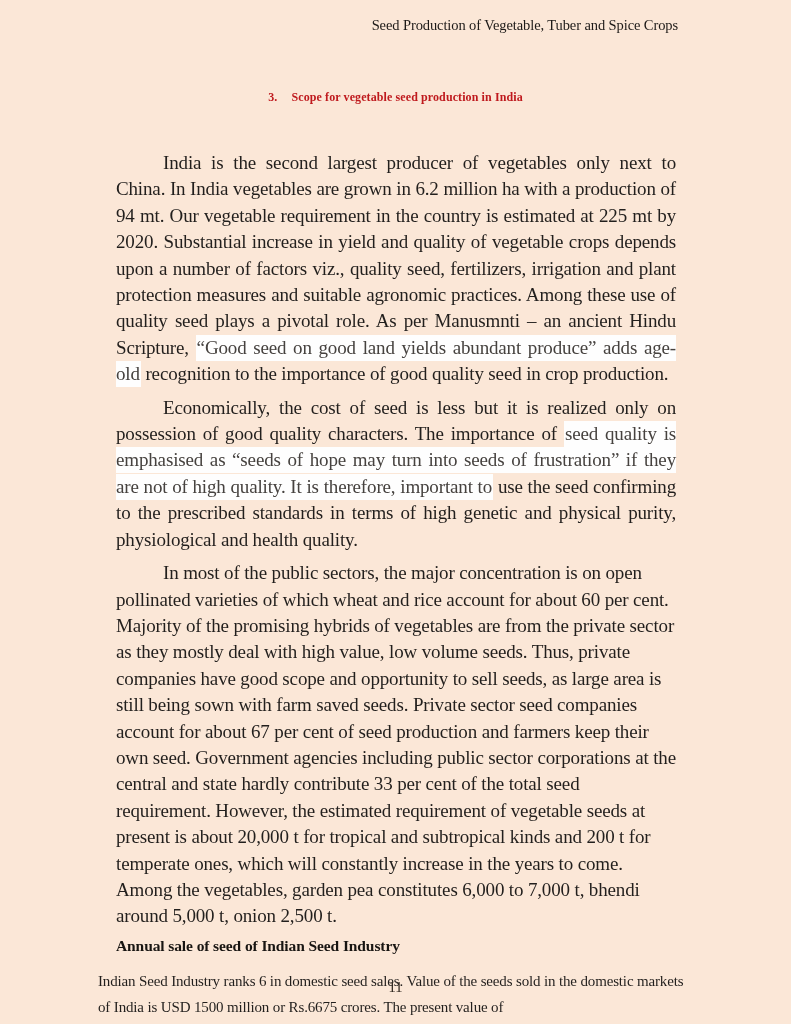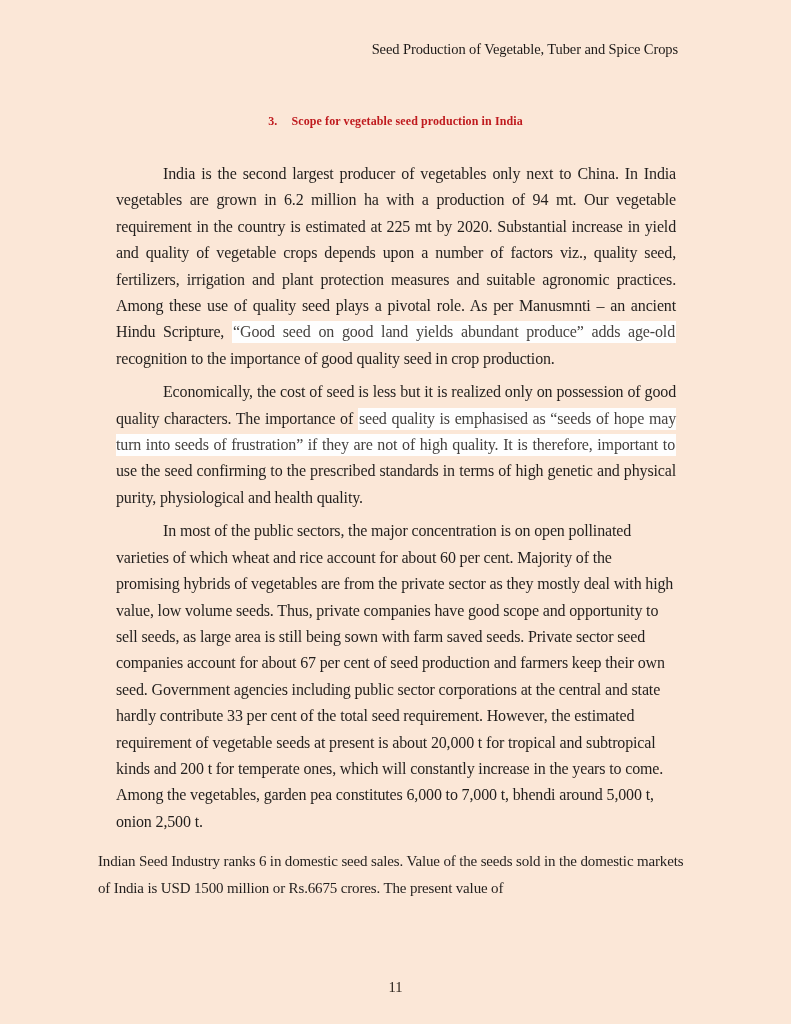--- a/index.html
+++ b/index.html
@@ -11,40 +11,40 @@
     color: #221f1d;
     position: relative;
     overflow: hidden;
   }
   .page {
     position: relative;
     width: 791px;
     height: 1024px;
   }
   .running-header {
-    padding-top: 41px;
+    padding-top: 17px;
     padding-right: 113px;
     text-align: right;
     font-size: 14.5px;
     letter-spacing: -0.1px;
     color: #1d1a18;
   }
   .section-heading {
     margin: 56px 0 0 0;
     text-align: center;
     font-size: 12px;
     font-weight: bold;
     color: #bf1a1e;
     letter-spacing: 0.1px;
   }
   .section-heading .sec-num { margin-right: 14px; }
   .body-text {
-    margin: 32px 0 0 116px;
+    margin: 45px 0 0 116px;
     width: 560px;
-    font-size: 16px;
+    font-size: 19px;
     line-height: 26.4px;
     letter-spacing: -0.15px;
   }
   p.para {
     margin: 0 0 7px 0;
     text-indent: 47px;
   }
   p.justified { text-align: justify; }
   p.plain { text-align: left; }
   .hl {
@@ -91,18 +91,19 @@
   <div class="body-text">
 
     <p class="para justified"><span>India is the second largest producer of vegetables only next to China. In India vegetables are grown in 6.2 million ha with a production of 94 mt. Our vegetable requirement in the country is estimated at 225 mt by 2020. Substantial increase in yield and quality of vegetable crops depends upon a number of factors viz., quality seed, fertilizers, irrigation and plant protection measures and suitable agronomic practices. Among these use of quality seed plays a pivotal role. As per Manusmnti – an ancient Hindu Scripture, </span><span class="hl">“Good seed on good land yields abundant produce” adds age-old</span><span> recognition to the importance of good quality seed in crop production.</span></p>
 
     <p class="para justified"><span>Economically, the cost of seed is less but it is realized only on possession of good quality characters. The importance of </span><span class="hl">seed quality is emphasised as “seeds of hope may turn into seeds of frustration” if they are not of high quality. It is therefore, important to</span><span> use the seed confirming to the prescribed standards in terms of high genetic and physical purity, physiological and health quality.</span></p>
 
     <p class="para plain">In most of the public sectors, the major concentration is on open pollinated varieties of which wheat and rice account for about 60 per cent. Majority of the promising hybrids of vegetables are from the private sector as they mostly deal with high value, low volume seeds. Thus, private companies have good scope and opportunity to sell seeds, as large area is still being sown with farm saved seeds. Private sector seed companies account for about 67 per cent of seed production and farmers keep their own seed. Government agencies including public sector corporations at the central and state hardly contribute 33 per cent of the total seed requirement. However, the estimated requirement of vegetable seeds at present is about 20,000 t for tropical and subtropical kinds and 200 t for temperate ones, which will constantly increase in the years to come. Among the vegetables, garden pea constitutes 6,000 to 7,000 t, bhendi around 5,000 t, onion 2,500 t.</p>
 
   </div>
 
+  <div class="subheading">Annual sale of seed of Indian Seed Industry</div>
 
   <p class="closing-para">Indian Seed Industry ranks 6 in domestic seed sales. Value of the seeds sold in the domestic markets of India is USD 1500 million or Rs.6675 crores. The present value of</p>
 
   <div class="page-number">11</div>
 
 </div>
 
 </body></html>

